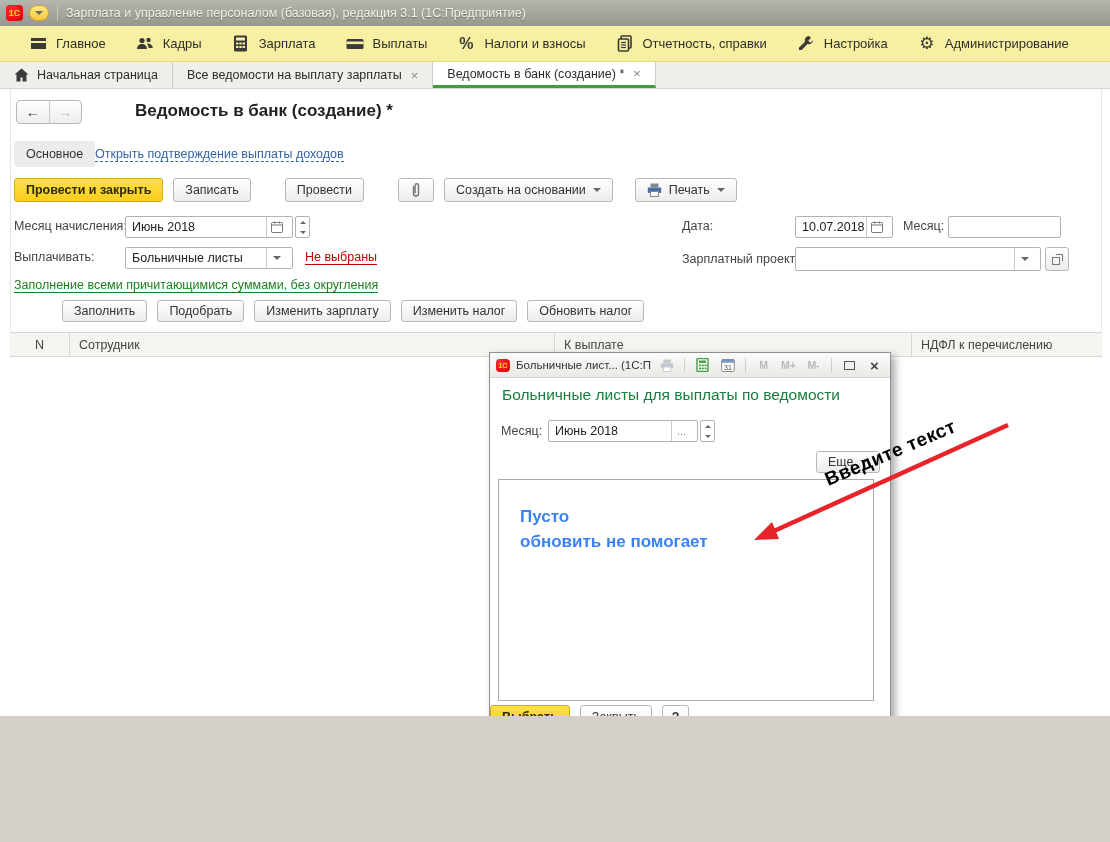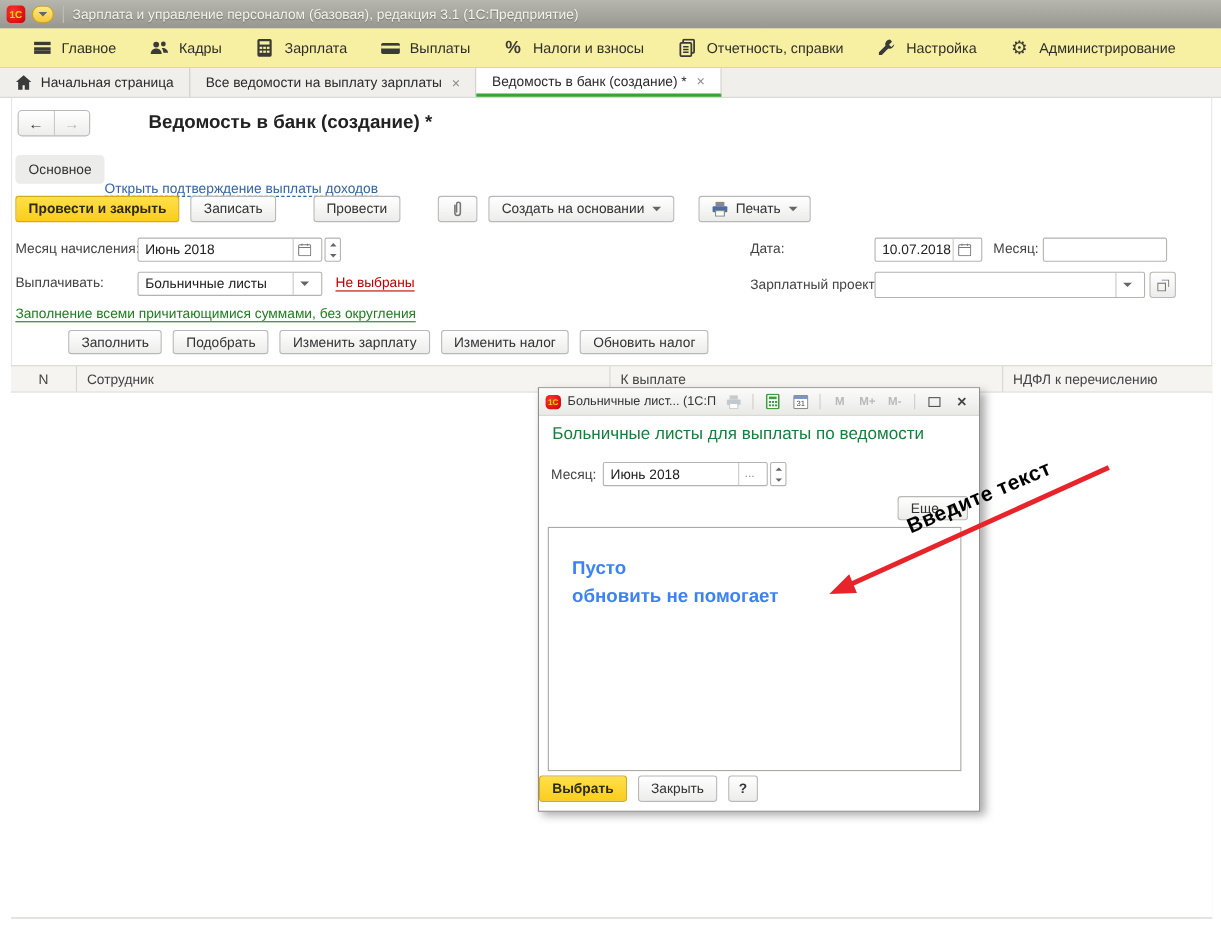--- a/index.html
+++ b/index.html
@@ -1,17 +1,17 @@
 <!DOCTYPE html>
 <html><head>
 <meta charset="utf-8">
 <style>
   * { margin:0; padding:0; box-sizing:border-box; }
   body { font-family:"Liberation Sans","DejaVu Sans",sans-serif; background:#d4d0c8; }
-  #screen { position:relative; width:1110px; height:842px; background:#fff; overflow:hidden; }
+  #screen { position:relative; width:1110px; height:716px; background:#fff; overflow:hidden; }
 
   
   .titlebar { position:absolute; left:0; top:0; width:1110px; height:26px;
     background:linear-gradient(#b6b6ae,#97978f); display:flex; align-items:center; padding:0 6px; }
   .logo1c { width:17px; height:16px; background:radial-gradient(circle at 35% 35%,#f33,#c00);
     border-radius:4px; color:#ffd400; font-size:9px; font-weight:bold; display:flex; align-items:center; justify-content:center; }
   .round-btn { width:20px; height:16px; margin-left:6px; background:linear-gradient(#ffe981,#f4c93c);
     border:1px solid #caa22c; border-radius:8px; display:flex; align-items:center; justify-content:center; }
   .tb-sep { width:1px; height:16px; background:#8b8b83; margin:0 8px; border-right:1px solid #c9c9c1; }
   .titlebar-text { color:#f4f4ec; font-size:12.5px; text-shadow:0 1px 1px #6f6f68; }
@@ -41,21 +41,21 @@
     border-left:1px solid #e6e6e4; border-right:1px solid #e6e6e4; }
   .navpair { position:absolute; left:16px; top:100px; width:66px; height:24px; display:flex;
     border:1px solid #b8b8b6; border-radius:4px; background:linear-gradient(#fff,#ededeb); overflow:hidden; }
   .navpair span { flex:1; display:flex; align-items:center; justify-content:center; font-size:14px; }
   .navpair .back { color:#333; border-right:1px solid #c9c9c7; }
   .navpair .fwd  { color:#b5b5b3; }
   .doc-title { position:absolute; left:135px; top:101px; font-size:17px; font-weight:bold; color:#222; }
   .nav-tab { position:absolute; left:14px; top:141px; height:26px; padding:0 12px; background:#ececea;
     border-radius:4px; display:flex; align-items:center; font-size:12.5px; color:#333; }
   .link-blue { color:#3465a4; border-bottom:1px dashed #3465a4; font-size:12.5px; cursor:pointer; }
-  .nav-link { position:absolute; left:95px; top:164px;text-align:right; }
+  .nav-link { position:absolute; left:95px; top:147px;text-align:right; }
   .link-red { color:#c00000; border-bottom:1px solid #c00000; font-size:12.5px; cursor:pointer; }
   .link-green { color:#1e7e1e; border-bottom:1px solid #1e7e1e; font-size:12.5px; cursor:pointer; }
 
   .btn { height:24px; padding:0 11px; background:linear-gradient(#fff,#ececea); border:1px solid #b8b8b6;
     border-radius:3px; font-size:12.5px; color:#333; display:inline-flex; align-items:center; gap:7px; cursor:pointer;
     font-family:inherit; }
   .btn.small { height:22px; }
   .btn.yellow { background:linear-gradient(#ffe049,#fbcd1e); border-color:#d4ab18; font-weight:bold; color:#2b2b00; }
   .tri-down { width:0; height:0; border-left:4px solid transparent; border-right:4px solid transparent;
     border-top:4px solid #666; display:inline-block; }

